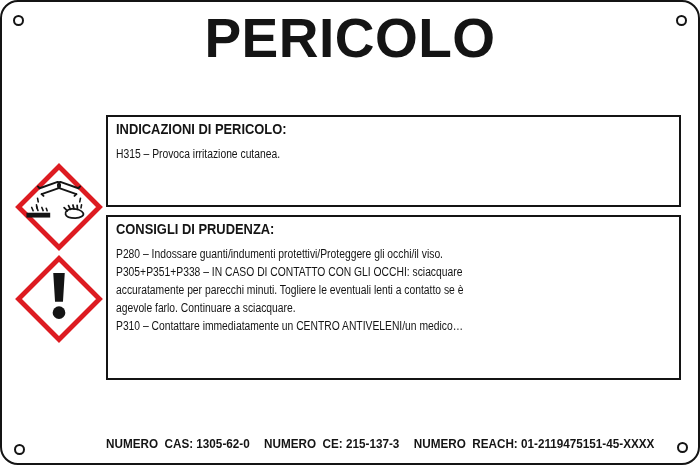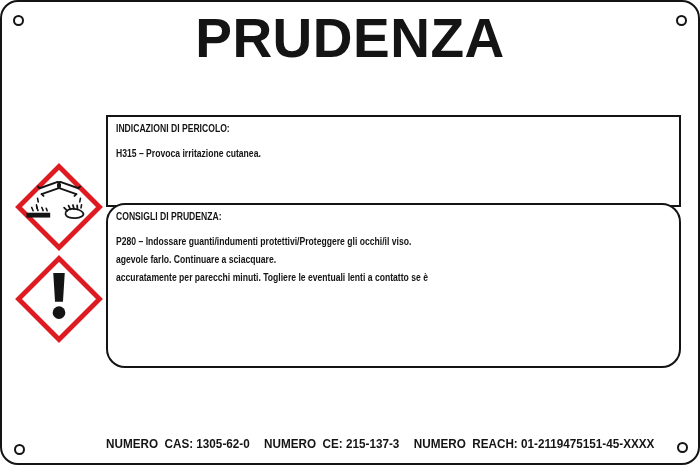--- a/index.html
+++ b/index.html
@@ -14,40 +14,40 @@
   .hole.bl{left:12px;top:442px;}
   .hole.br{left:675px;top:440px;}
   .title{position:absolute;left:0;right:0;top:9px;margin:0;text-align:center;
          font-size:55px;line-height:1;font-weight:bold;letter-spacing:0.5px;}
   .picto{position:absolute;width:88px;height:88px;}
   .picto.p1{left:13px;top:161px;}
   .picto.p2{left:13px;top:253px;}
   .box{position:absolute;left:104px;width:575px;box-sizing:border-box;
        border:2px solid #141414;background:#fff;padding:3px 8px 0 8px;}
   .box.hazard{top:113px;height:92px;}
-  .box.precaution{top:201px;height:165px;border-radius:19px;}
-  .hdr{font-size:10px;line-height:18px;font-weight:bold;margin-bottom:7px;}
-  .line{font-size:10px;line-height:18px;height:18px;font-weight:bold;}
+  .box.precaution{top:213px;height:165px;}
+  .hdr{font-size:15px;line-height:18px;font-weight:bold;margin-bottom:7px;}
+  .line{font-size:12px;line-height:18px;height:18px;font-weight:normal;}
   .cond{display:block;white-space:pre;transform:scaleX(.86);transform-origin:0 50%;}
   .footer{position:absolute;left:104px;top:434px;display:flex;gap:16px;
           font-size:13px;line-height:16px;font-weight:bold;white-space:pre;
           transform:scaleX(.9);transform-origin:0 50%;}
   svg{display:block;width:100%;height:100%;}
 </style>
 </head>
 <body>
 
 <div class="plate">
 
   <span class="hole tl"></span>
   <span class="hole tr"></span>
   <span class="hole bl"></span>
   <span class="hole br"></span>
 
-  <h1 class="title">PRUDENZA</h1>
+  <h1 class="title">PERICOLO</h1>
 
   <div class="picto p1">
     <svg viewBox="0 0 100 100" aria-hidden="true">
       <polygon points="50,4 96,50 50,96 4,50" fill="#ffffff" stroke="#dd1b21" stroke-width="5.5"></polygon>
       <g stroke="#141414" stroke-width="2.2" fill="none" stroke-linecap="round">
         <path d="M48.5 21.5 L28 28.7"></path>
         <path d="M30.3 35.3 L50.5 28.2"></path>
         <path d="M48.5 21.5 Q52.7 24.2 50.5 28.2"></path>
         <path d="M28 28.7 L26 26.6"></path>
           <path d="M30.3 35.3 L32.4 37.4"></path>
@@ -96,24 +96,30 @@
   </section>
 
   <section class="box precaution">
     <div class="hdr">
         <span class="cond">CONSIGLI DI PRUDENZA:</span>
       </div>
     <div class="line">
         <span class="cond">P280 – Indossare guanti/indumenti protettivi/Proteggere gli occhi/il viso.</span>
       </div>
     <div class="line">
+        <span class="cond">P305+P351+P338 – IN CASO DI CONTATTO CON GLI OCCHI: sciacquare</span>
+      </div>
+    <div class="line">
+        <span class="cond">accuratamente per parecchi minuti. Togliere le eventuali lenti a contatto se è</span>
+      </div>
+    <div class="line">
         <span class="cond">agevole farlo. Continuare a sciacquare.</span>
       </div>
     <div class="line">
-        <span class="cond">accuratamente per parecchi minuti. Togliere le eventuali lenti a contatto se è</span>
+        <span class="cond">P310 – Contattare immediatamente un CENTRO ANTIVELENI/un medico…</span>
       </div>
   </section>
 
   <div class="footer">
     <span>NUMERO  CAS: 1305-62-0</span>
     <span>NUMERO  CE: 215-137-3</span>
     <span>NUMERO  REACH: 01-2119475151-45-XXXX</span>
   </div>
 
 </div>

